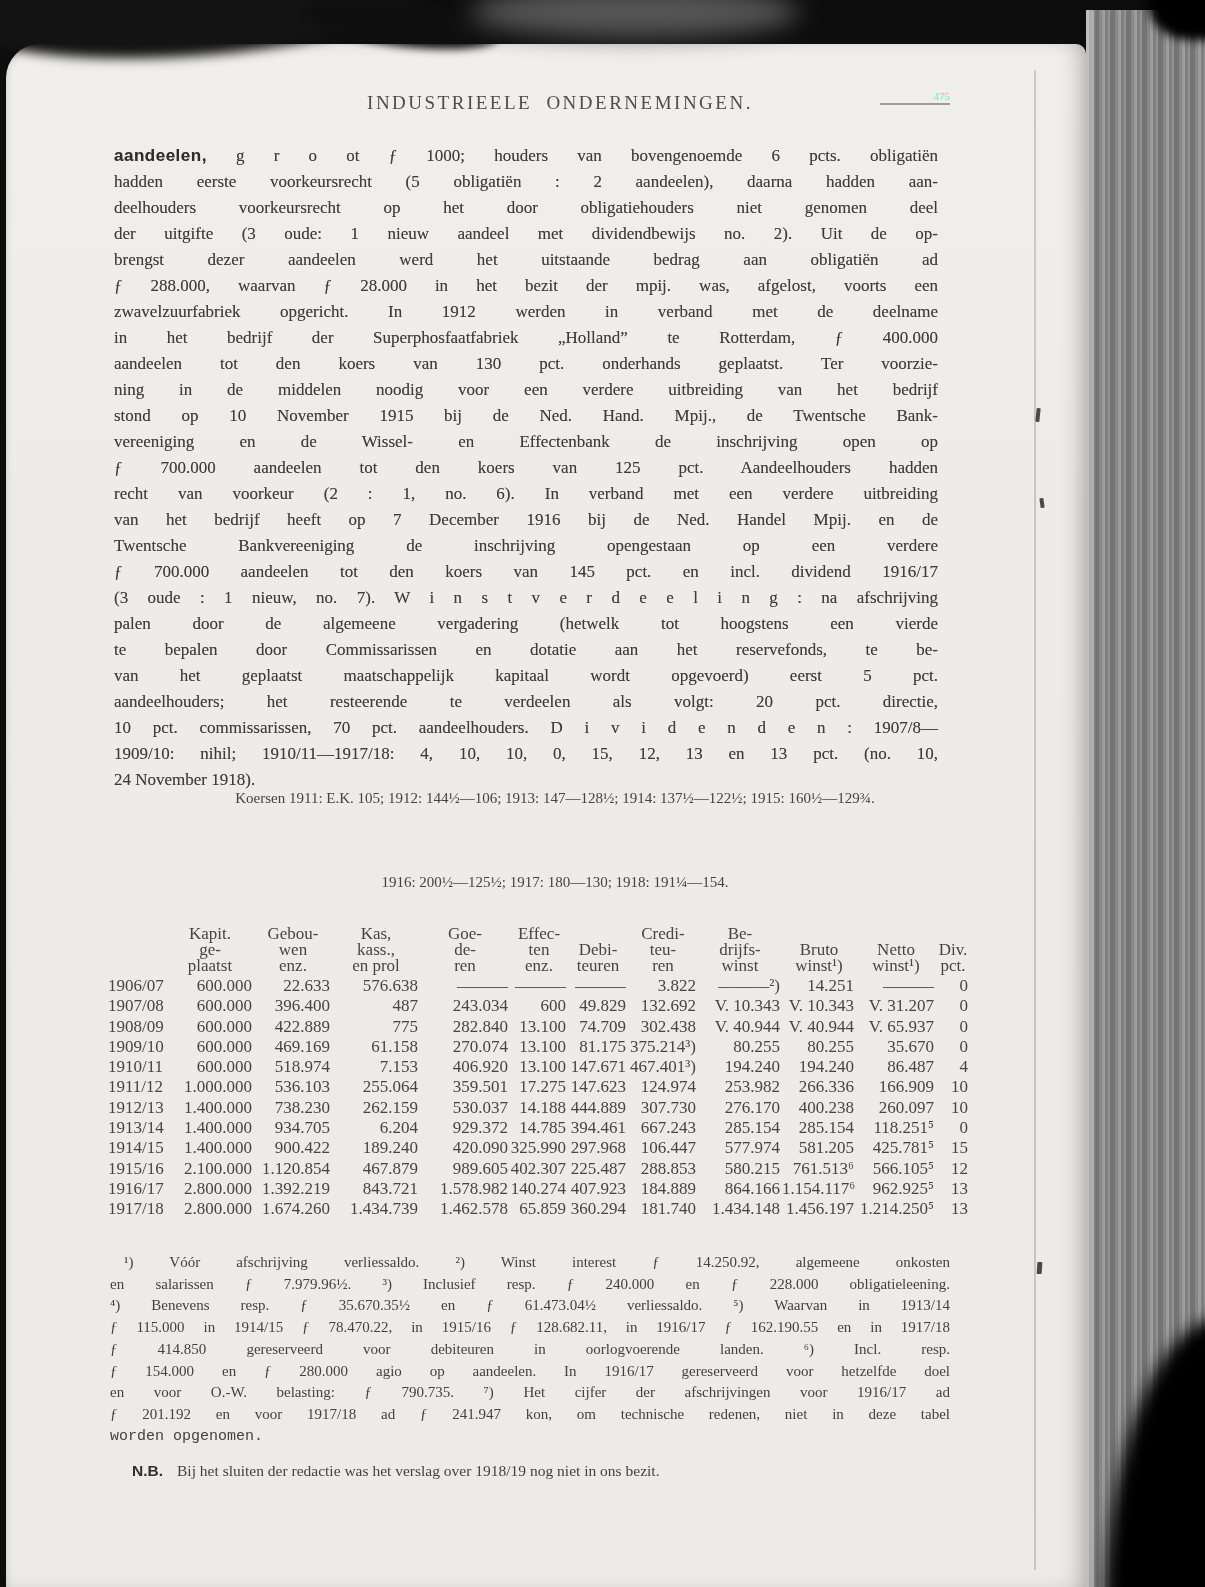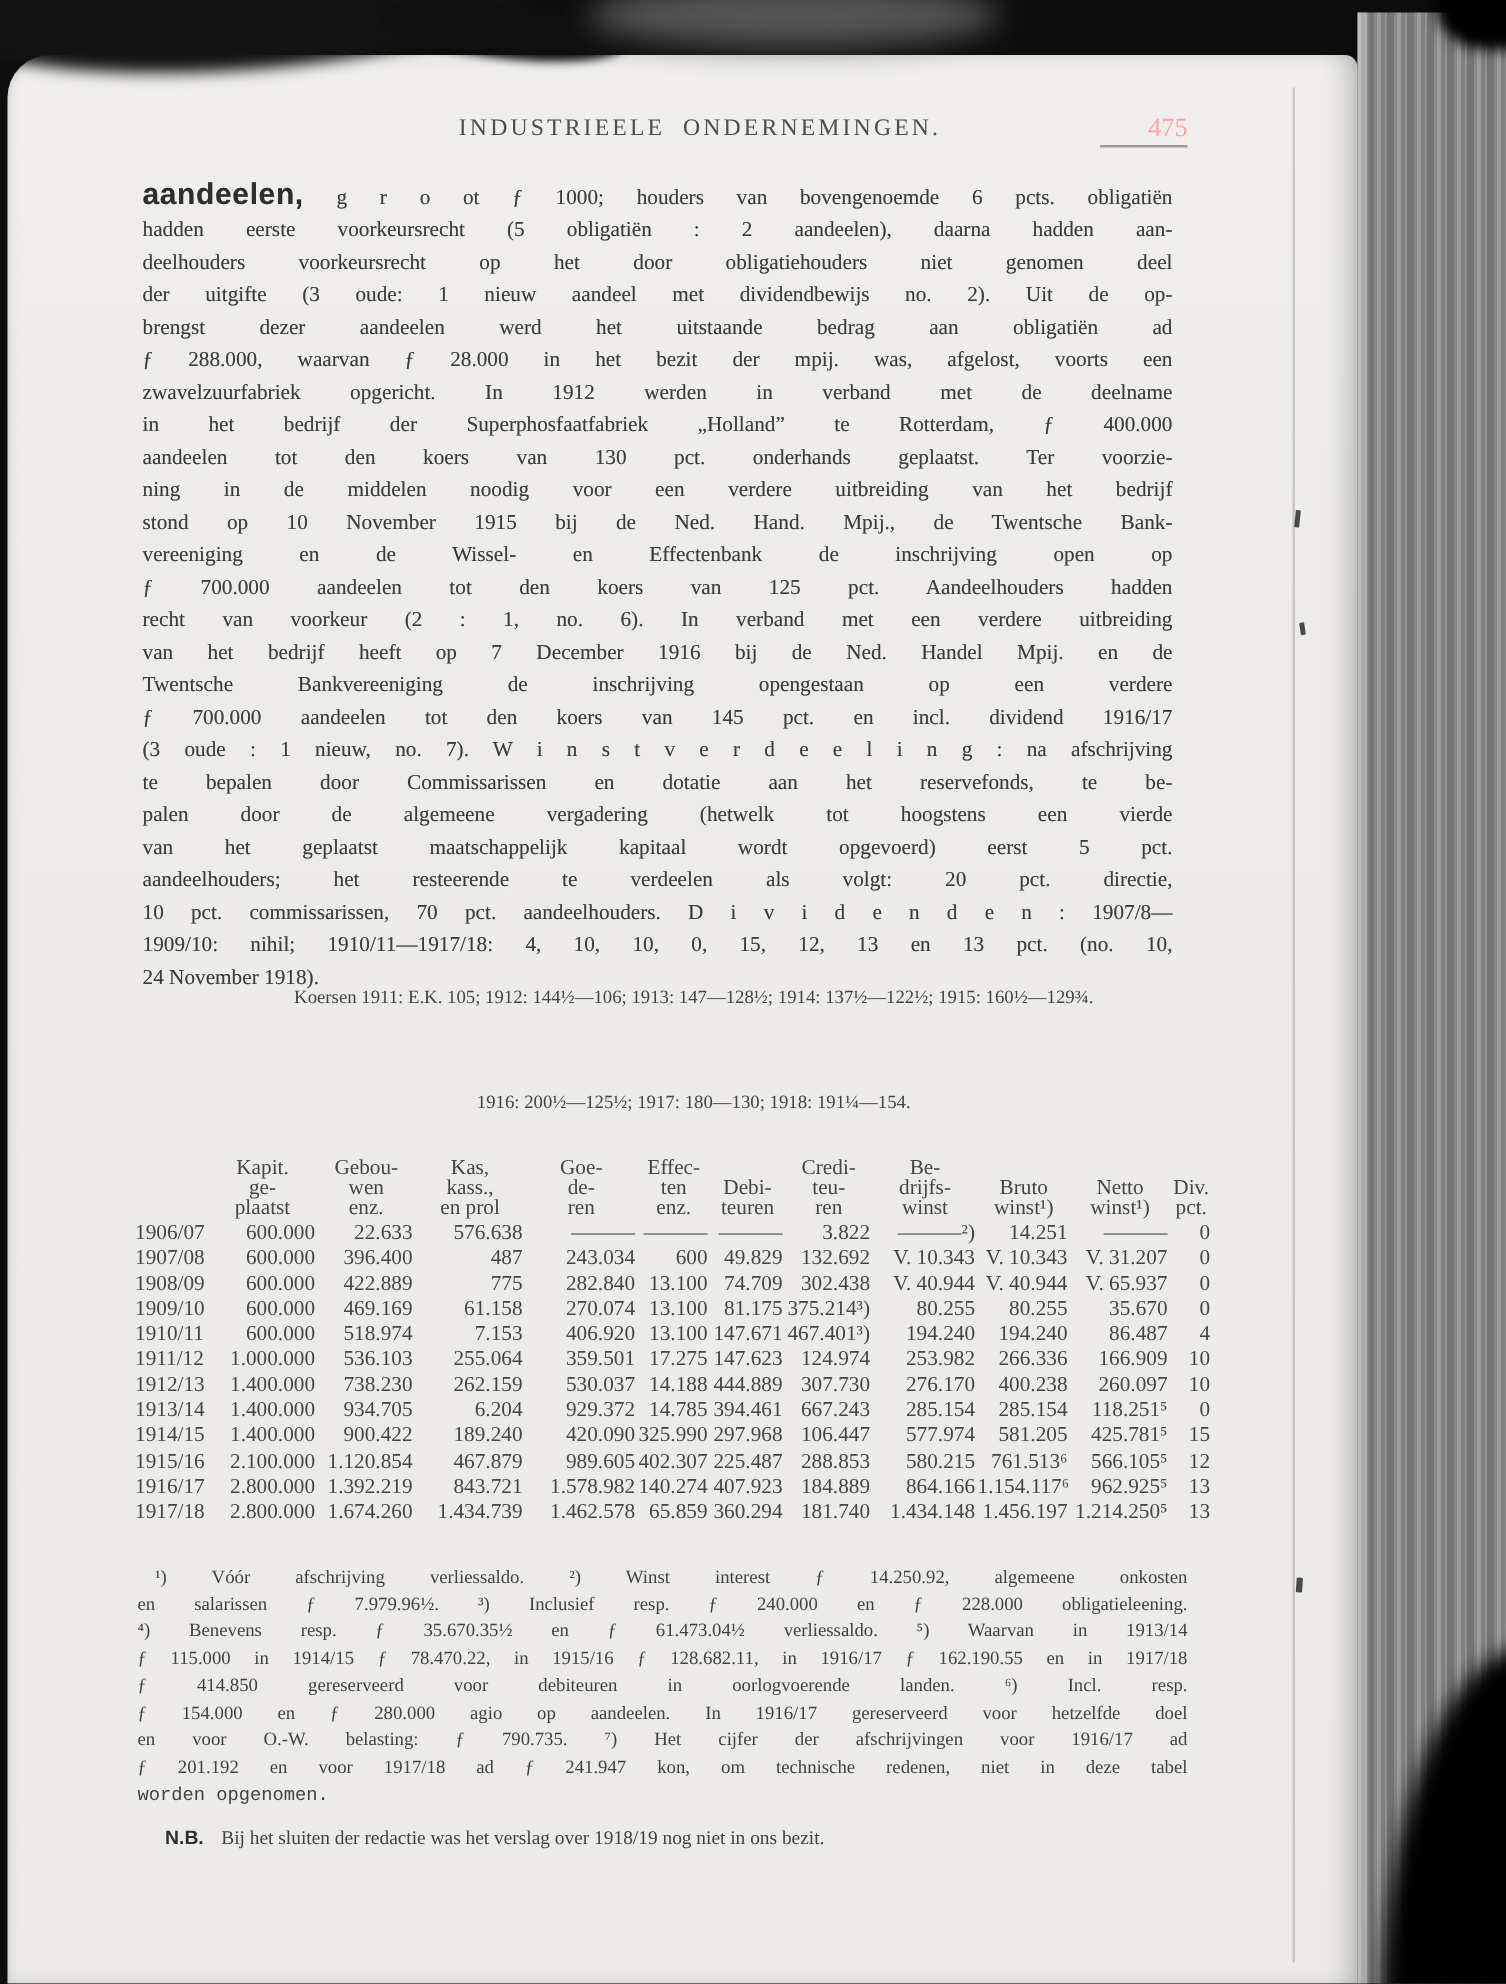--- a/index.html
+++ b/index.html
@@ -28,28 +28,28 @@
              border-radius:100% 0 0 0;filter:blur(8px);}
   .gutter{position:absolute;left:1034px;top:70px;width:2px;height:1500px;background:rgba(70,70,70,.22);}
   .speck{position:absolute;background:#4a4a4a;border-radius:1px;}
   .speck.s1{left:1036px;top:408px;width:4px;height:14px;transform:rotate(6deg);}
   .speck.s2{left:1040px;top:498px;width:4px;height:10px;transform:rotate(-8deg);}
   .speck.s3{left:1037px;top:1262px;width:5px;height:12px;transform:rotate(4deg);}
 
   
   .running-head{position:absolute;left:180px;top:92px;width:760px;text-align:center;
                 font-size:19px;letter-spacing:2.5px;word-spacing:7px;color:#4d4d4d;}
-  .page-num{position:absolute;left:880px;top:90px;width:70px;text-align:right;font-size:21px;color:#fca5a5;
+  .page-num{position:absolute;left:880px;top:90px;width:70px;text-align:right;font-size:11px;color:#5eead4;
             border-bottom:2px solid rgba(90,90,90,.55);padding-bottom:1px;}
 
   .body-par{position:absolute;left:114px;top:143px;width:824px;font-size:17px;line-height:26px;
             color:#3c3c3c;text-shadow:0 0 .5px rgba(40,40,40,.4);}
   .pline{text-align:justify;text-align-last:justify;white-space:nowrap;}
   .pline.last{text-align-last:left;white-space:normal;}
-  .lead-bold{font-family:"Liberation Sans", sans-serif;font-weight:bold;font-size:24px;letter-spacing:.5px;color:#2e2e2e;}
+  .lead-bold{font-family:"Liberation Sans", sans-serif;font-weight:bold;font-size:17px;letter-spacing:.5px;color:#2e2e2e;}
 
   .koersen{position:absolute;left:60px;width:990px;text-align:center;font-size:15px;color:#434343;}
   .koersen.k1{top:790px;}
   .koersen.k2{top:874px;}
 
   table.fin{position:absolute;left:106px;top:926px;width:862px;border-collapse:collapse;
             table-layout:fixed;font-size:17px;color:#454545;}
   table.fin th{font-weight:normal;vertical-align:bottom;text-align:center;padding:0 1px 2px 1px;line-height:16px;}
   table.fin td{text-align:right;padding:0 2px 0 0;line-height:20.3px;white-space:nowrap;}
   table.fin td.year{text-align:left;padding-left:2px;}
@@ -95,22 +95,22 @@
       <div class="pline">aandeelen tot den koers van 130 pct. onderhands geplaatst.  Ter voorzie-</div>
       <div class="pline">ning in de middelen noodig voor een verdere uitbreiding van het bedrijf</div>
       <div class="pline">stond op 10 November 1915 bij de Ned. Hand. Mpij., de Twentsche Bank-</div>
       <div class="pline">vereeniging en de Wissel- en Effectenbank de inschrijving open op</div>
       <div class="pline">ƒ 700.000 aandeelen tot den koers van 125 pct.  Aandeelhouders hadden</div>
       <div class="pline">recht van voorkeur (2 : 1, no. 6).  In verband met een verdere uitbreiding</div>
       <div class="pline">van het bedrijf heeft op 7 December 1916 bij de Ned. Handel Mpij. en de</div>
       <div class="pline">Twentsche Bankvereeniging de inschrijving opengestaan op een verdere</div>
       <div class="pline">ƒ 700.000 aandeelen tot den koers van 145 pct. en incl. dividend 1916/17</div>
       <div class="pline">(3 oude : 1 nieuw, no. 7).  W i n s t v e r d e e l i n g :  na afschrijving</div>
+      <div class="pline">palen door de algemeene vergadering (hetwelk tot hoogstens een vierde</div>
       <div class="pline">te bepalen door Commissarissen en dotatie aan het reservefonds, te be-</div>
-      <div class="pline">palen door de algemeene vergadering (hetwelk tot hoogstens een vierde</div>
       <div class="pline">van het geplaatst maatschappelijk kapitaal wordt opgevoerd) eerst 5 pct.</div>
       <div class="pline">aandeelhouders; het resteerende te verdeelen als volgt: 20 pct. directie,</div>
       <div class="pline">10 pct. commissarissen, 70 pct. aandeelhouders.  D i v i d e n d e n :  1907/8—</div>
       <div class="pline">1909/10: nihil; 1910/11—1917/18: 4, 10, 10, 0, 15, 12, 13 en 13 pct. (no. 10,</div>
       <div class="pline last">24 November 1918).</div>
     </div>
 
   <div class="koersen k1">Koersen 1911:  E.K.  105;  1912:  144½—106;  1913:  147—128½;  1914:  137½—122½;  1915:  160½—129¾.</div>
   <div class="koersen k2">1916:  200½—125½;  1917:  180—130;  1918:  191¼—154.</div>
 

